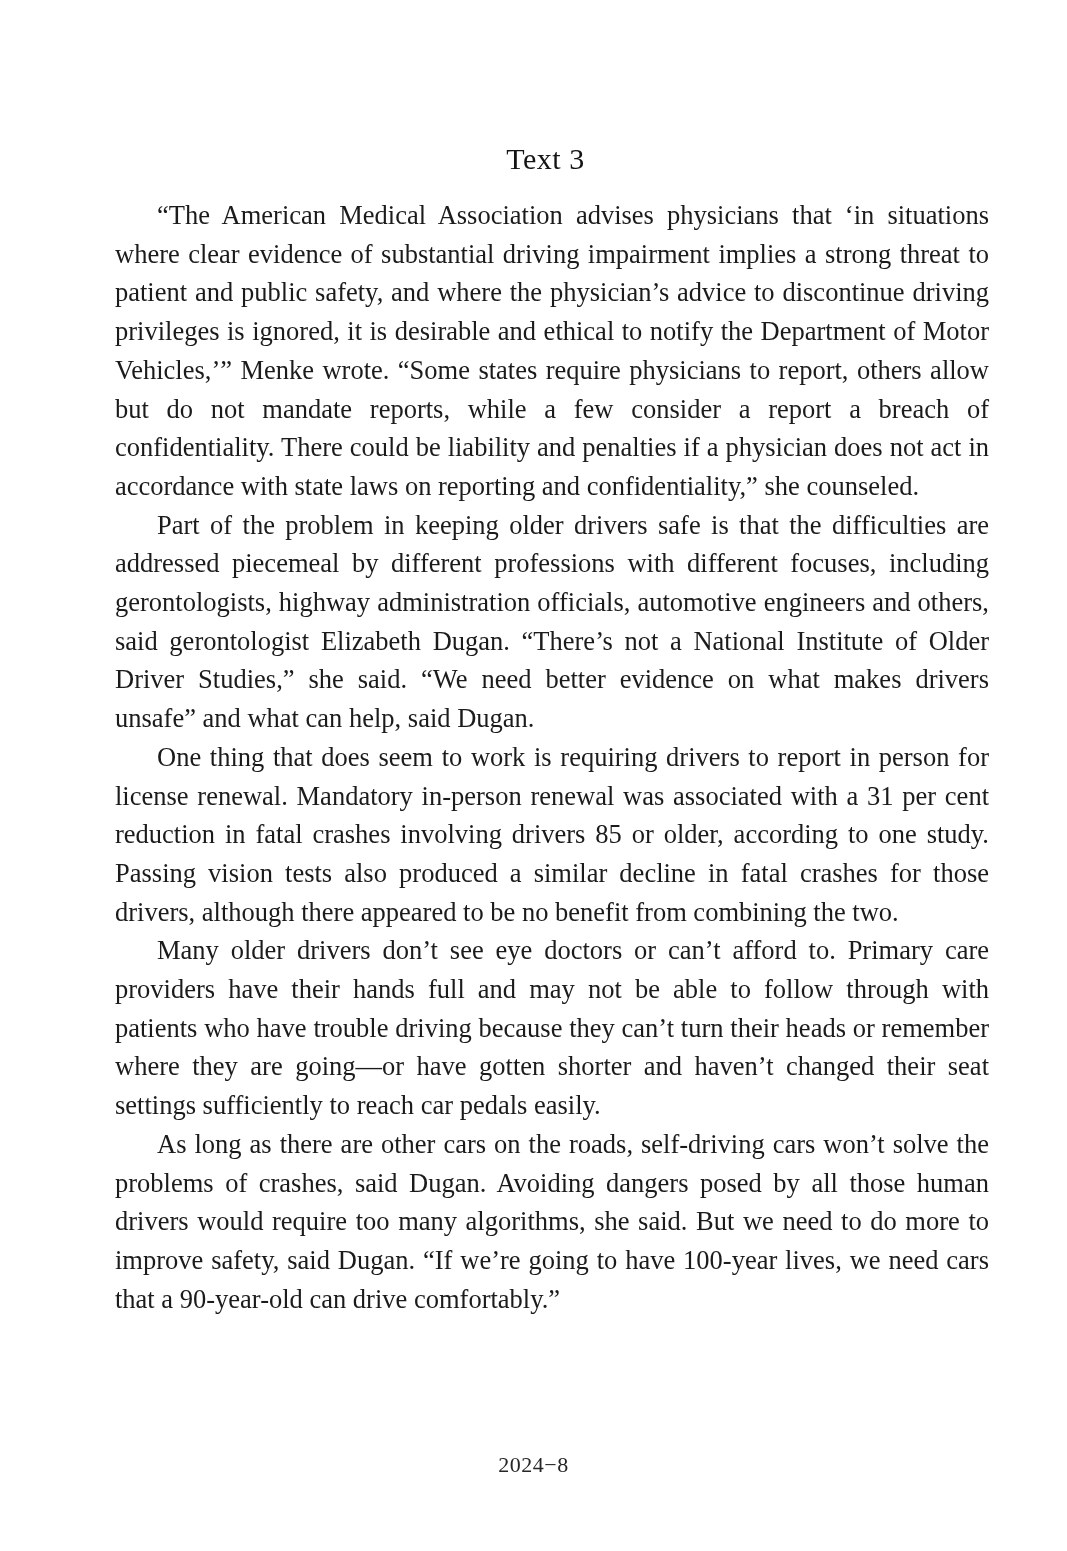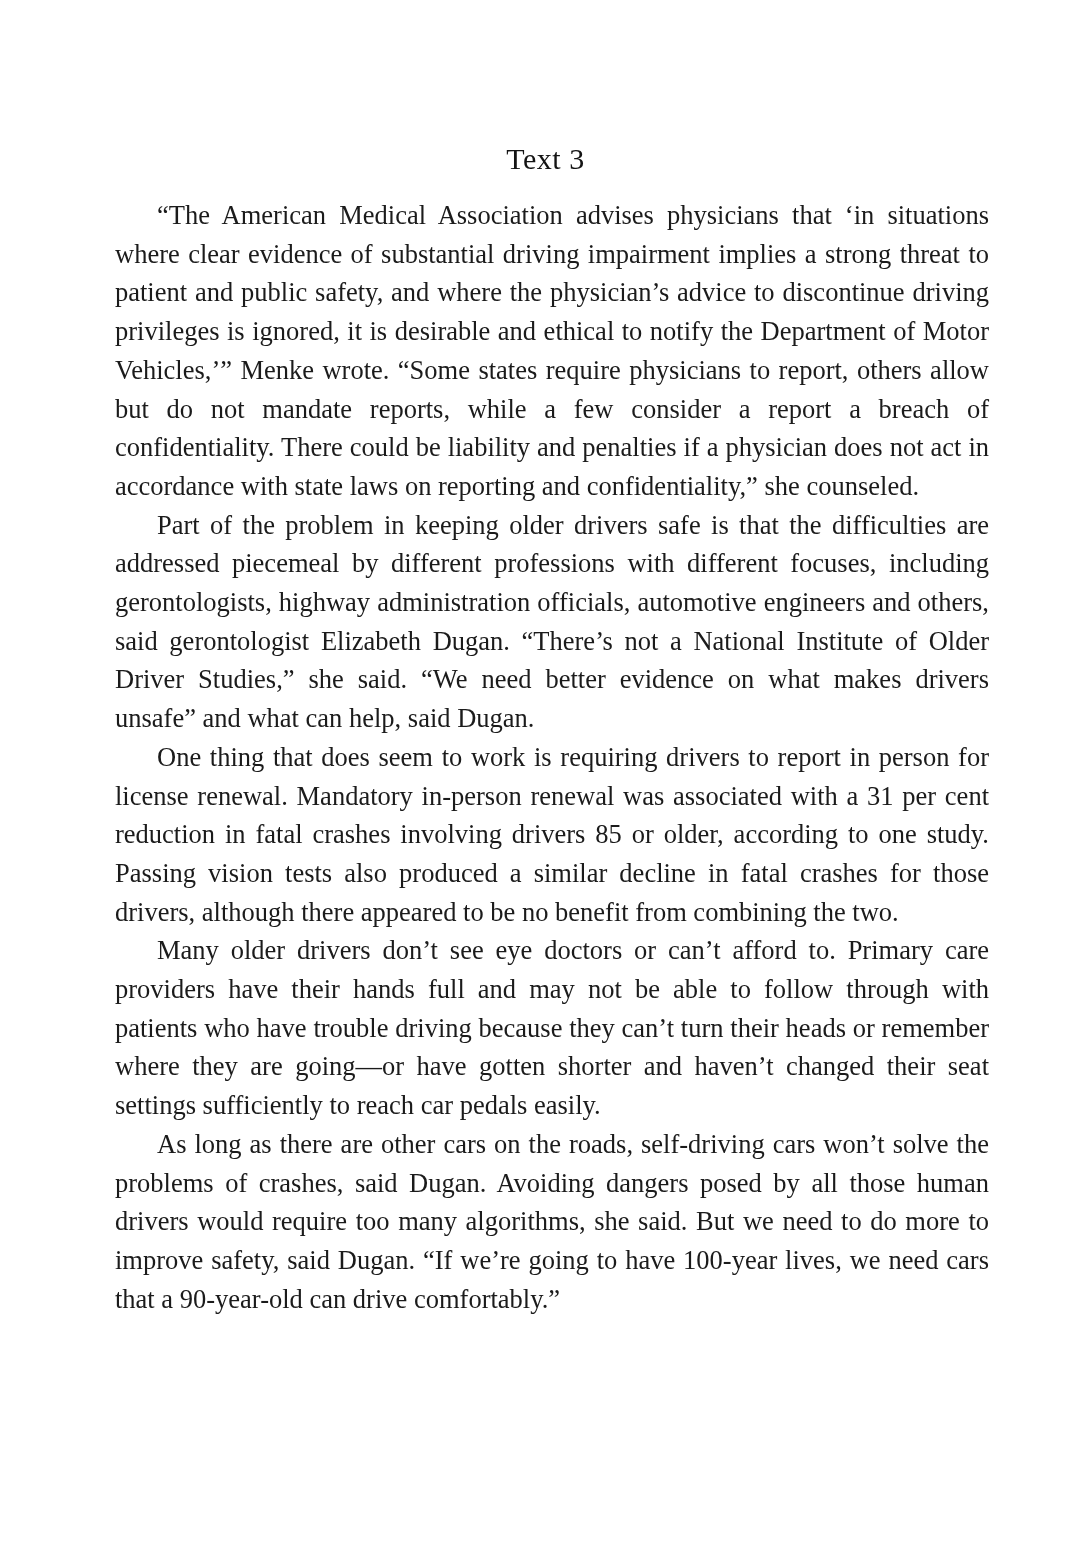--- a/index.html
+++ b/index.html
@@ -79,14 +79,15 @@
   <h1 class="doc-title">Text 3</h1>
 
   <div class="body-block">
     <p class="para">“The American Medical Association advises physicians that ‘in situations where clear evidence of substantial driving impairment implies a strong threat to patient and public safety, and where the physician’s advice to discontinue driving privileges is ignored, it is desirable and ethical to notify the Department of Motor Vehicles,’” Menke wrote. “Some states require physicians to report, others allow but do not mandate reports, while a few consider a report a breach of confidentiality. There could be liability and penalties if a physician does not act in accordance with state laws on reporting and confidentiality,” she counseled.</p>
     <p class="para">Part of the problem in keeping older drivers safe is that the difficulties are addressed piecemeal by different professions with different focuses, including gerontologists, highway administration officials, automotive engineers and others, said gerontologist Elizabeth Dugan. “There’s not a National Institute of Older Driver Studies,” she said. “We need better evidence on what makes drivers unsafe” and what can help, said Dugan.</p>
     <p class="para">One thing that does seem to work is requiring drivers to report in person for license renewal. Mandatory in-person renewal was associated with a 31 per cent reduction in fatal crashes involving drivers 85 or older, according to one study. Passing vision tests also produced a similar decline in fatal crashes for those drivers, although there appeared to be no benefit from combining the two.</p>
     <p class="para">Many older drivers don’t see eye doctors or can’t afford to. Primary care providers have their hands full and may not be able to follow through with patients who have trouble driving because they can’t turn their heads or remember where they are going—or have gotten shorter and haven’t changed their seat settings sufficiently to reach car pedals easily.</p>
     <p class="para">As long as there are other cars on the roads, self-driving cars won’t solve the problems of crashes, said Dugan. Avoiding dangers posed by all those human drivers would require too many algorithms, she said. But we need to do more to improve safety, said Dugan. “If we’re going to have 100-year lives, we need cars that a 90-year-old can drive comfortably.”</p>
   </div>
 
+  <div class="page-footer">2024−8</div>
 
 </div>
 
 </body></html>

